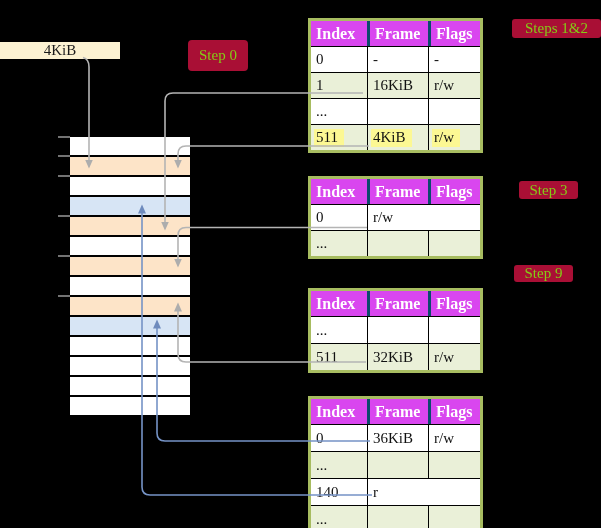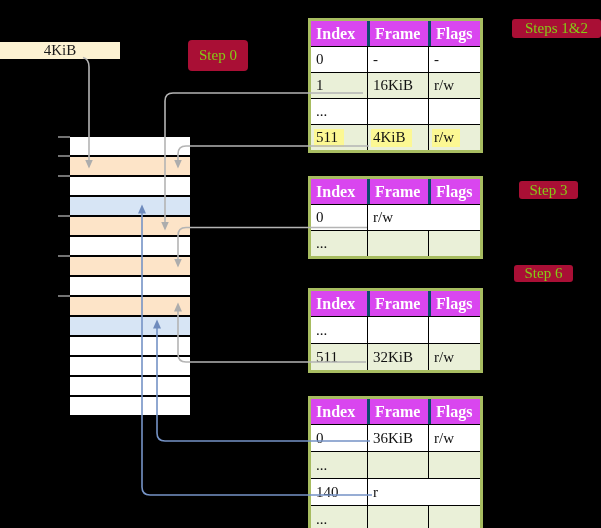--- a/index.html
+++ b/index.html
@@ -64,21 +64,21 @@
 
 <div id="canvas">
 
   <div class="pagebox">
     <span>4KiB</span>
   </div>
 
   <div id="step0" class="steplabel">Step 0</div>
   <div id="steps12" class="steplabel">Steps 1&amp;2</div>
   <div id="step3" class="steplabel">Step 3</div>
-  <div id="step4" class="steplabel">Step 6</div>
+  <div id="step4" class="steplabel">Step 9</div>
 
   <div id="memstrip">
       <div class="mrow white"></div>
       <div class="mrow orange"></div>
       <div class="mrow white"></div>
       <div class="mrow blue"></div>
       <div class="mrow orange"></div>
       <div class="mrow white"></div>
       <div class="mrow orange"></div>
       <div class="mrow white"></div>

